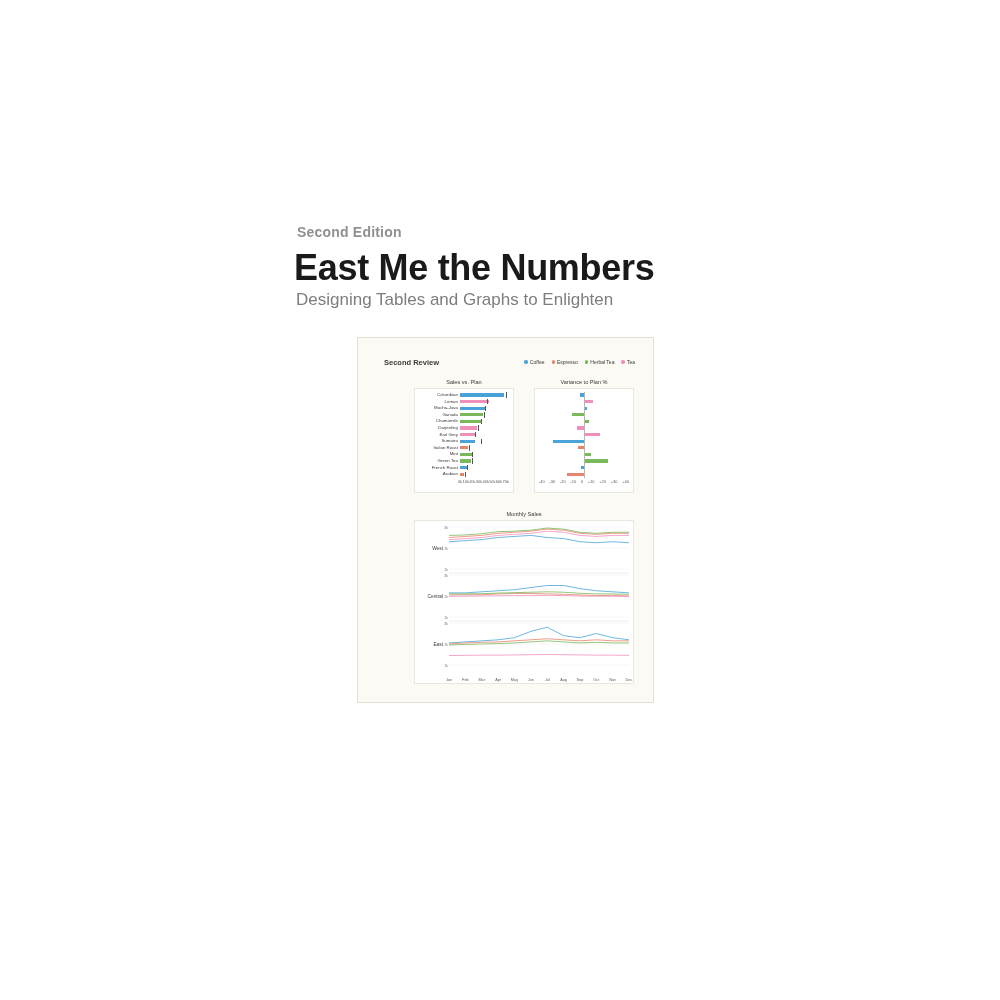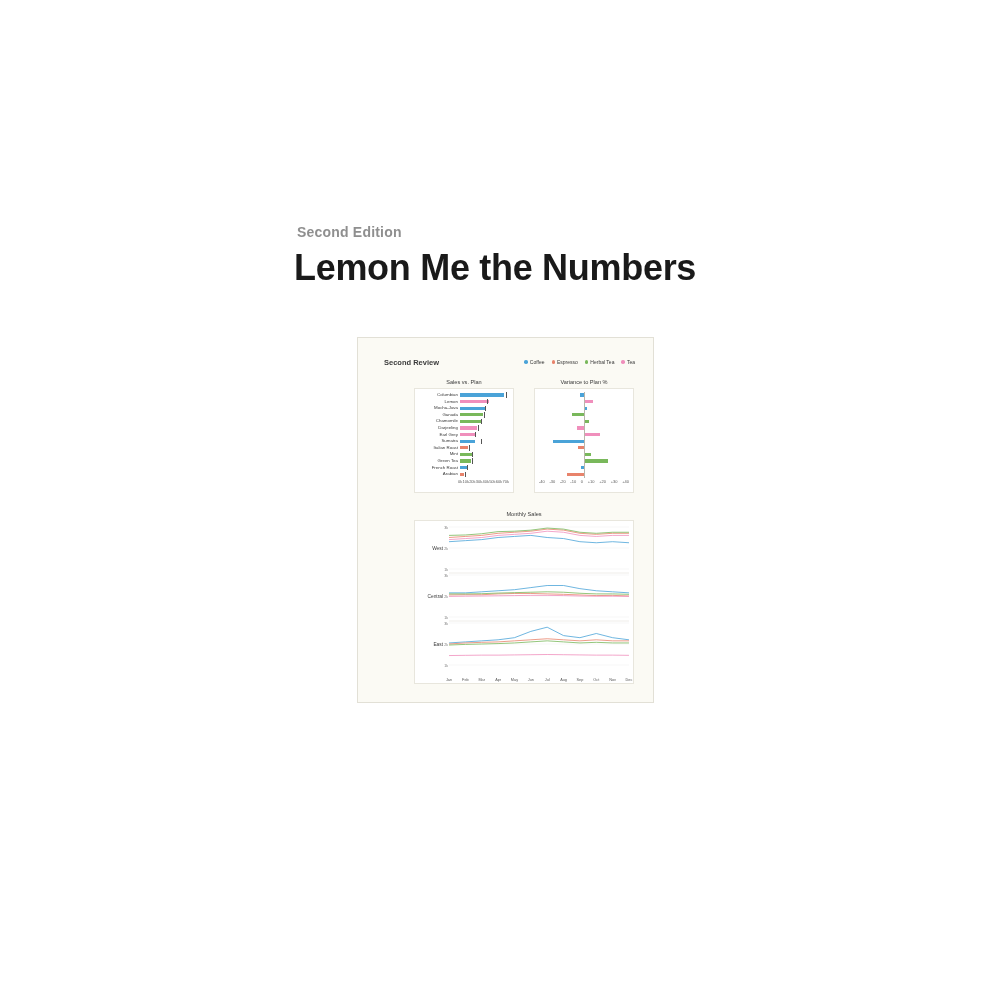--- a/index.html
+++ b/index.html
@@ -160,21 +160,22 @@
     width: 1px;
     background: #b9b6ab;
   }
 </style>
 </head>
 <body>
 
 <div class="cover">
 
   <div class="edition">Second Edition</div>
-  <div class="main-title">Lemon Me the Numbers</div>
+  <div class="main-title">East Me the Numbers</div>
+  <div class="subtitle">Designing Tables and Graphs to Enlighten</div>
 
   <div class="dashboard">
     <div class="dash-title">Second Review</div>
     <div class="legend" id="legend">
         <div class="legend-item">
           <span class="legend-swatch" style="background: rgb(74, 163, 216);"></span>
           <span>Coffee</span>
         </div>
         <div class="legend-item">
           <span class="legend-swatch" style="background: rgb(232, 131, 107);"></span>

